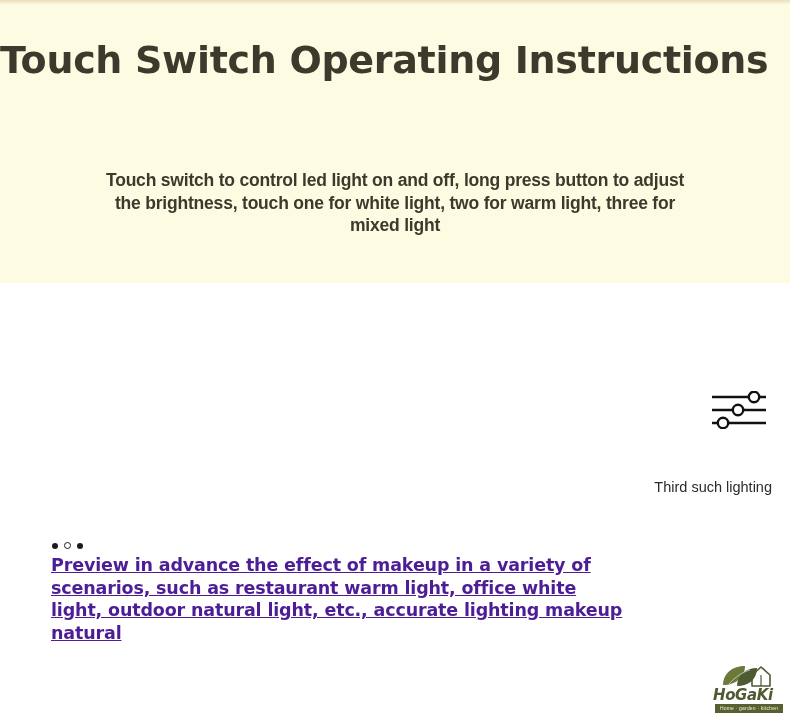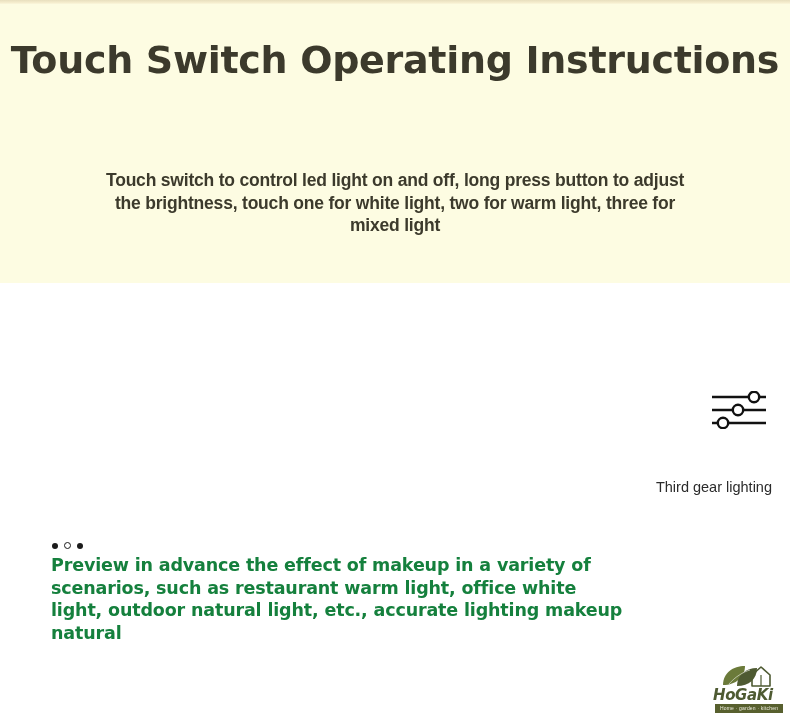--- a/index.html
+++ b/index.html
@@ -40,21 +40,21 @@
     width: 790px;
     height: 279px;
     background: #fdfce2;
   }
 
   .header-title {
     position: absolute;
     left: 0;
     top: 34px;
     width: 790px;
-    text-align: center;
+    text-align: left;
     color: #3c3a2c;
     font-family: "DejaVu Sans", sans-serif;
     font-weight: 700;
     font-size: 38px;
     line-height: 44px;
     letter-spacing: -0.3px;
   }
 
   .header-subtitle {
     position: absolute;
@@ -113,26 +113,27 @@
     box-sizing: border-box;
     width: 7px;
     height: 7px;
   }
 
   .feature-body {
     position: absolute;
     left: 51px;
     top: 271px;
     width: 575px;
-    color: #15803d;
+    color: #4c1d95;
     font-family: "DejaVu Sans", sans-serif;
     font-weight: 700;
     font-size: 17.5px;
     line-height: 22.5px;
     letter-spacing: -0.15px;
+    text-decoration: underline;
   }
 
   
   .slider-icon {
     position: absolute;
     left: 711px;
     top: 108px;
     width: 56px;
     height: 38px;
   }
@@ -245,21 +246,21 @@
         <circle cx="43" cy="6" r="5.2" fill="#ffffff" stroke="#111111" stroke-width="2.4"></circle>
 
         <line x1="1" y1="19" x2="55" y2="19" stroke="#111111" stroke-width="2.4" stroke-linecap="butt"></line>
         <circle cx="27" cy="19" r="5.2" fill="#ffffff" stroke="#111111" stroke-width="2.4"></circle>
 
         <line x1="1" y1="32" x2="55" y2="32" stroke="#111111" stroke-width="2.4" stroke-linecap="butt"></line>
         <circle cx="12" cy="32" r="5.2" fill="#ffffff" stroke="#111111" stroke-width="2.4"></circle>
       </svg>
     </div>
 
-    <div class="gear-caption">Third gear lighting</div>
+    <div class="gear-caption">Third such lighting</div>
 
     <div class="logo">
       <div class="logo-mark">
         <svg width="60" height="27" viewBox="0 0 60 27" xmlns="http://www.w3.org/2000/svg">
 
           <path d="M33 23 L33 12 L42 4 L51 12 L51 23 Z" fill="#ffffff" stroke="#4e5a32" stroke-width="1.6" stroke-linejoin="round"></path>
           <line x1="42" y1="12" x2="42" y2="23" stroke="#4e5a32" stroke-width="1.2"></line>
 
           <path d="M4 22 C4 10, 14 3, 26 3 C26 14, 17 22, 4 22 Z" fill="#6b7a3a"></path>
           <path d="M18 23 C18 12, 27 5, 38 5 C38 16, 30 23, 18 23 Z" fill="#4e5a32"></path>

